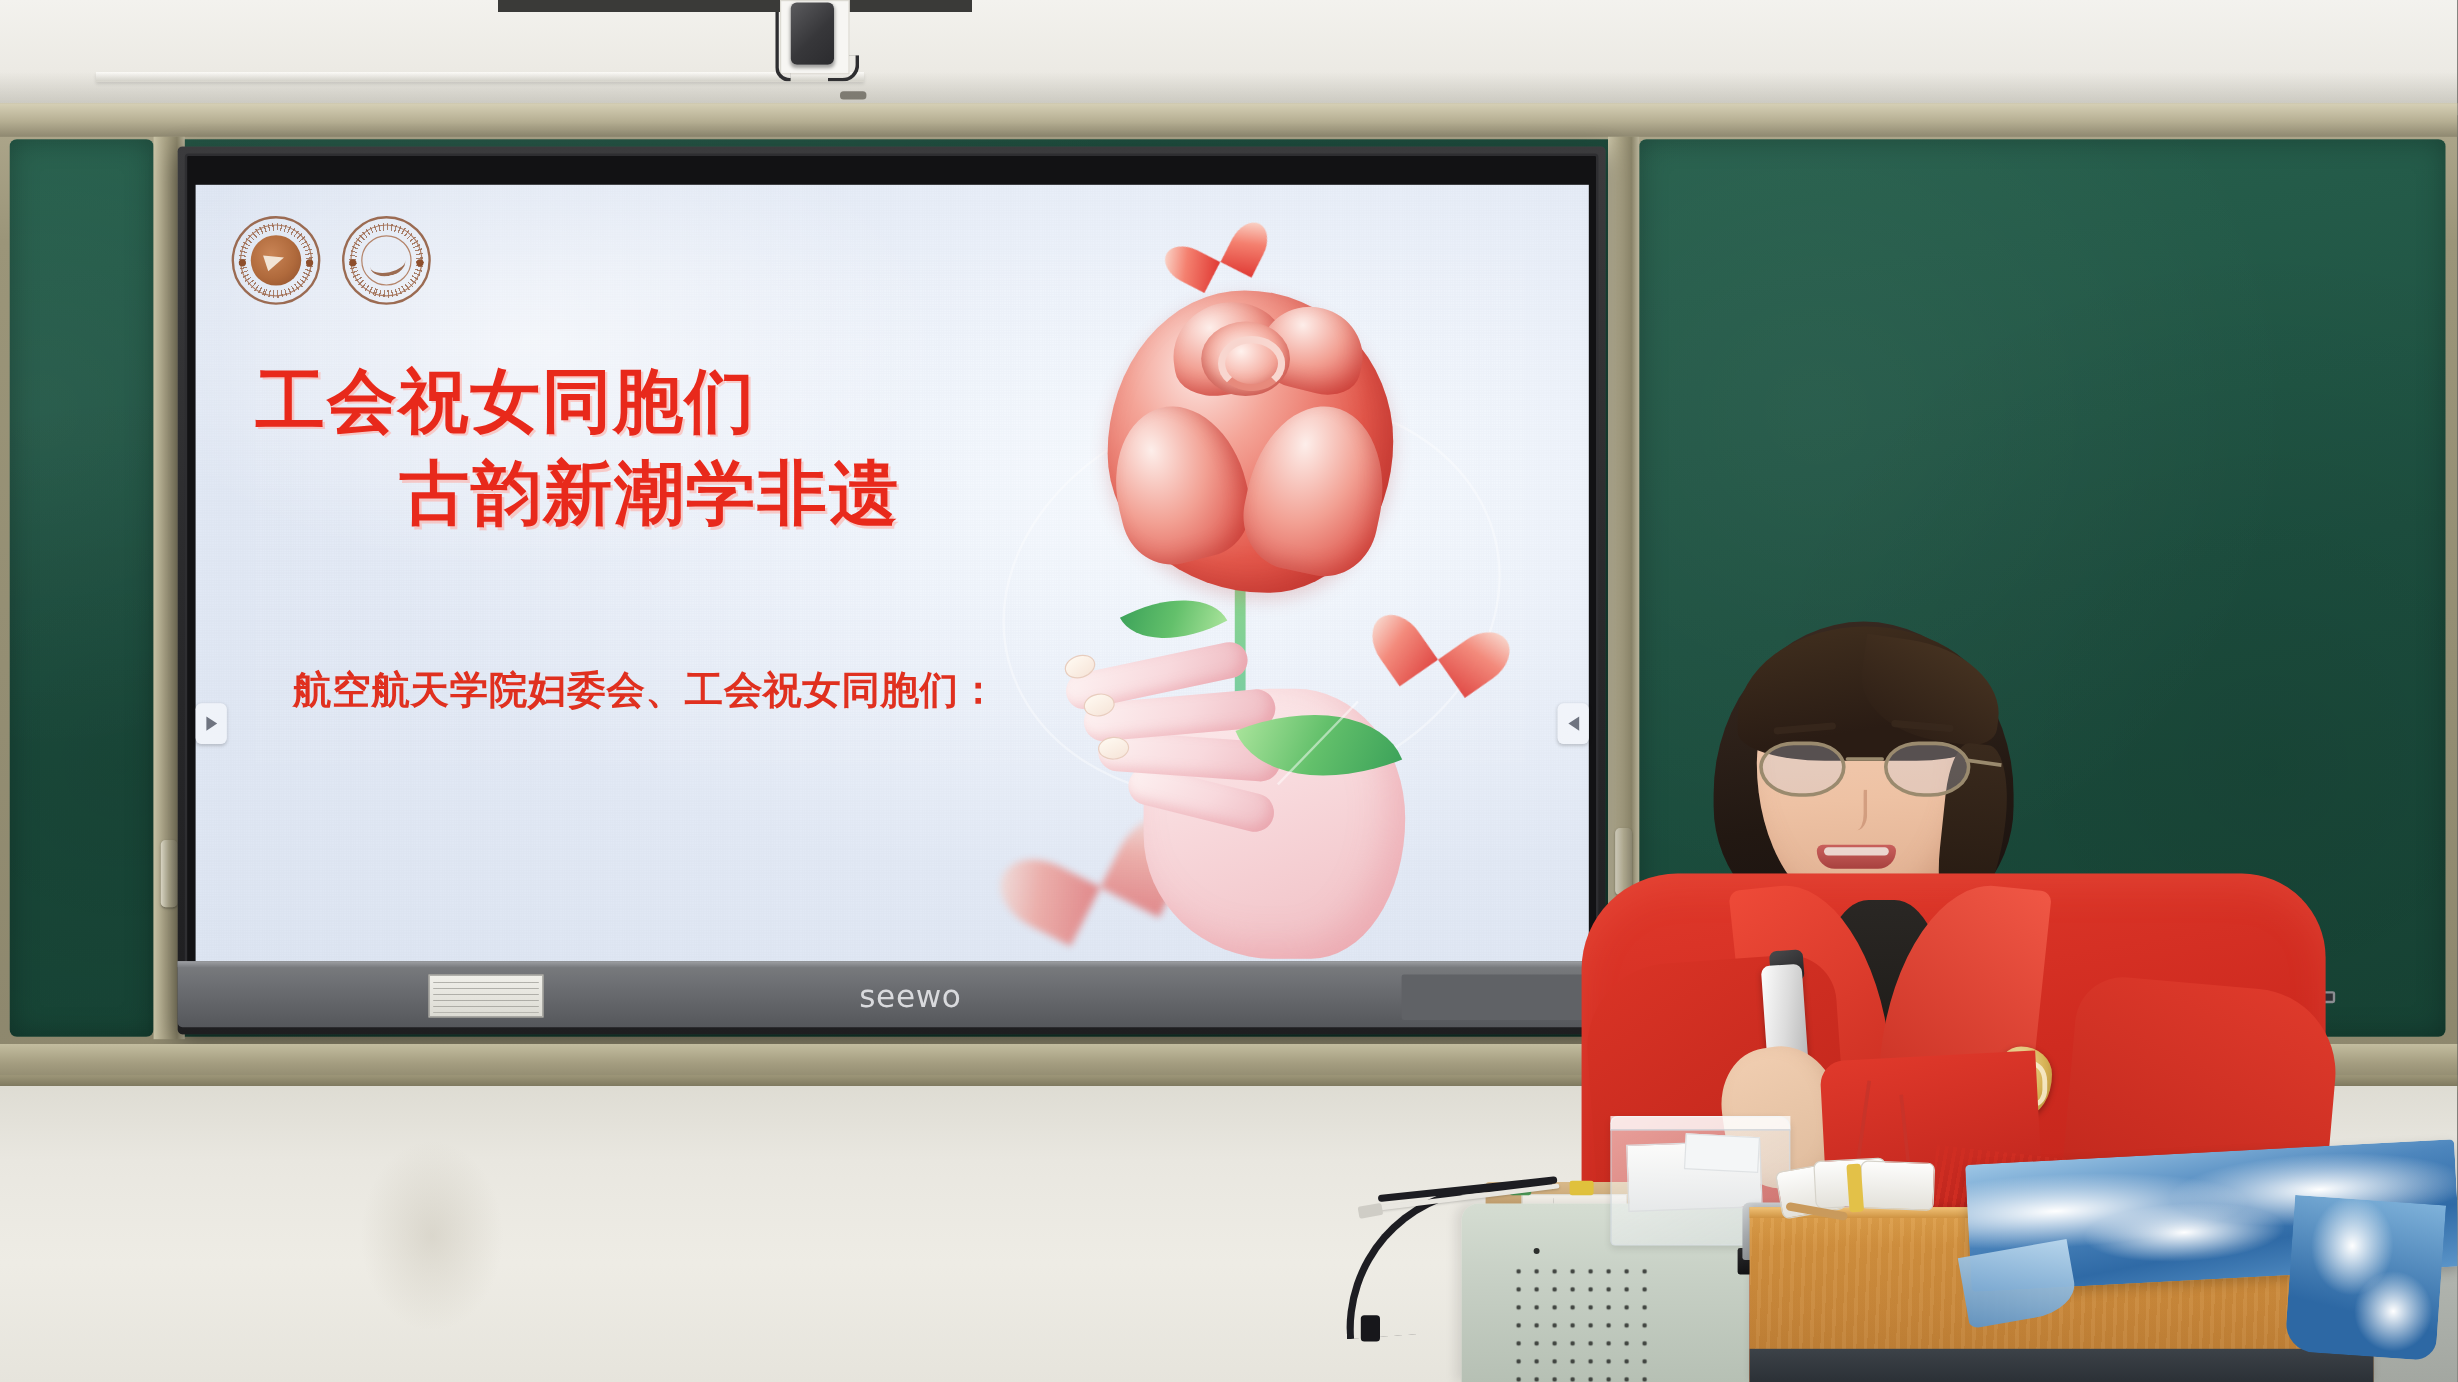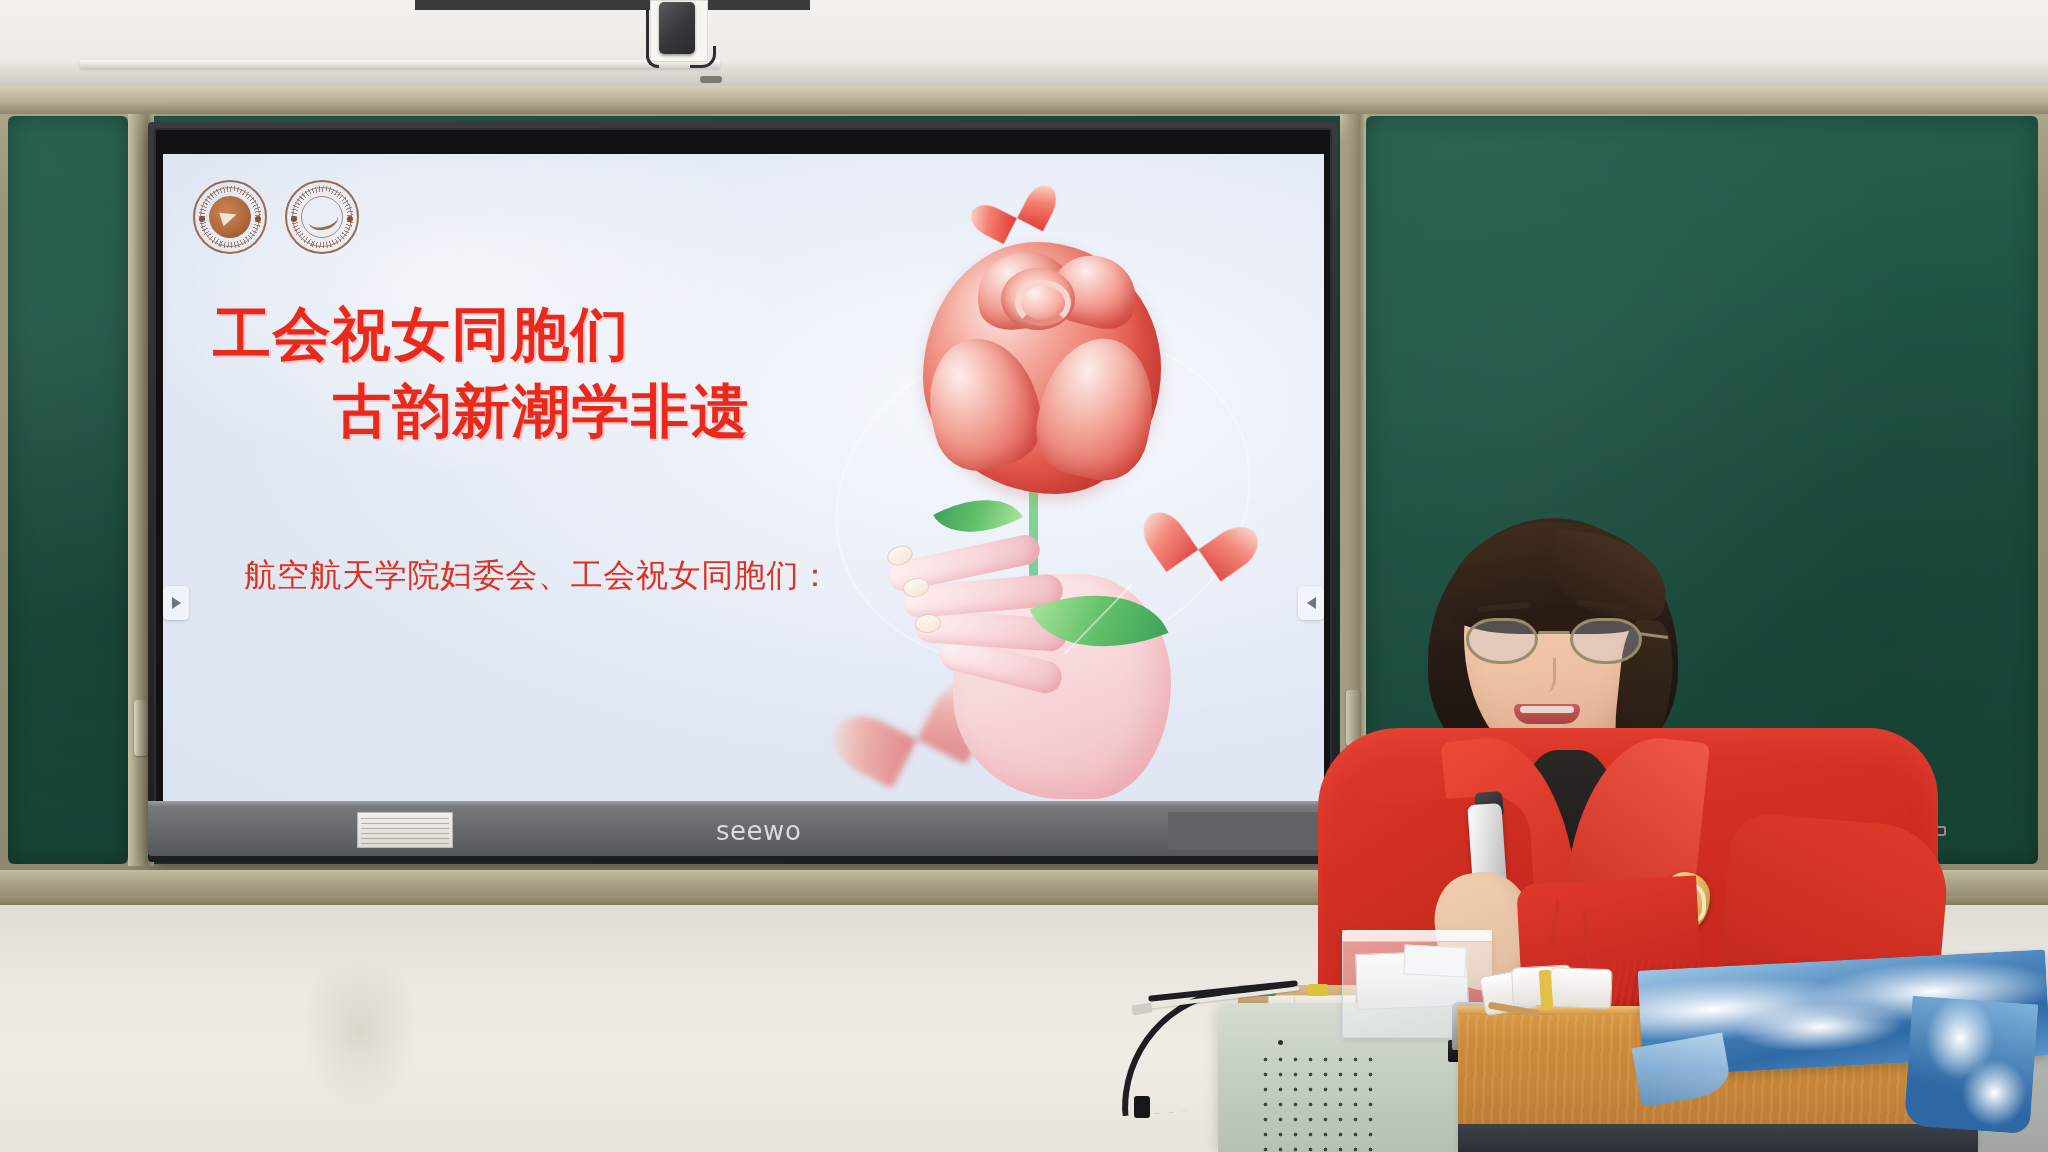--- a/index.html
+++ b/index.html
@@ -187,21 +187,21 @@
     position:absolute;left:40px;top:150px;width:660px;
     color:#e8291b;font-weight:700;letter-spacing:.10em;
     font-family:"DejaVu Serif","Liberation Serif",serif;
     text-shadow:2px 2px 0 rgba(255,170,160,.55);
   }
   .title-l1{font-size:58px;line-height:1.06;padding-left:10px;}
   .title-l2{font-size:58px;line-height:1.06;padding-left:130px;margin-top:16px;}
 
   .slide-sub{
     position:absolute;left:30px;top:400px;width:690px;color:#e0301f;
-    font-family:"DejaVu Sans","Liberation Sans",sans-serif;font-weight:400;
+    font-family:"DejaVu Sans","Liberation Sans",sans-serif;font-weight:700;
   }
   .sub-l1{font-size:32px;letter-spacing:.02em;text-align:center;}
   .sub-l2{font-size:37px;margin-top:30px;text-align:center;letter-spacing:.04em;}
 
   
   .art{position:absolute;left:630px;top:10px;width:530px;height:637px;}
   .heart{
     position:absolute;transform:rotate(-18deg);
     filter:blur(.4px);
   }

